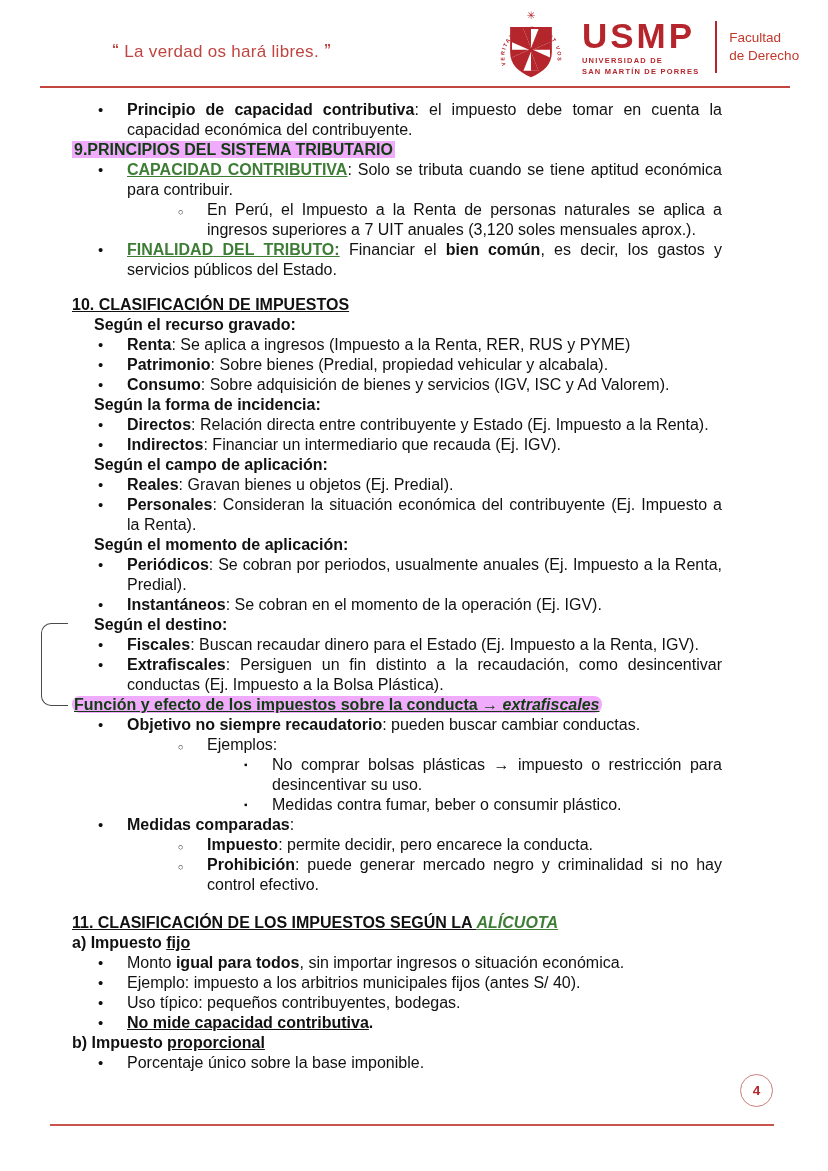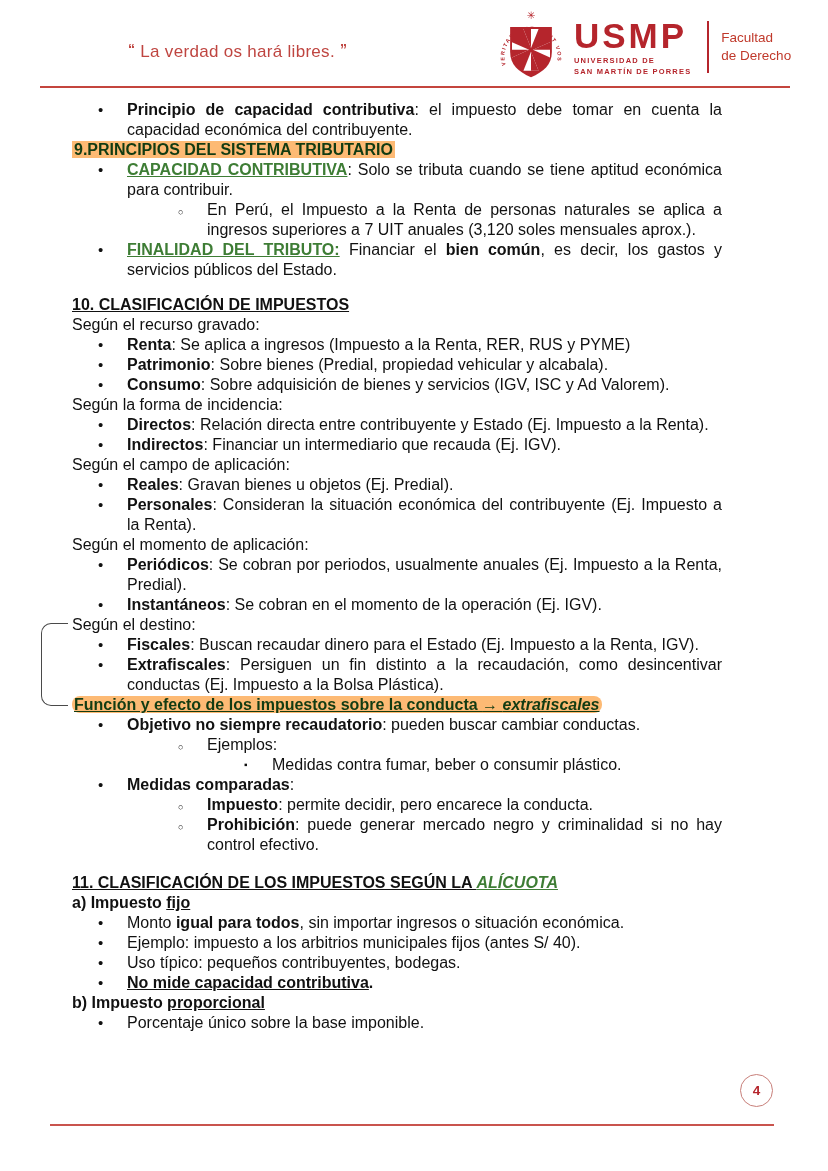--- a/index.html
+++ b/index.html
@@ -2,48 +2,48 @@
 <html><head>
 <meta charset="utf-8">
 <style>
   html,body{margin:0;padding:0;}
   body{
     width:828px;height:1171px;position:relative;background:#ffffff;
     font-family:"Liberation Sans", sans-serif;color:#111;overflow:hidden;
   }
   
   .hdr-quote{
-    position:absolute;left:112px;top:42px;color:#bf4540;font-size:17px;letter-spacing:.3px;margin-left:16px;
+    position:absolute;left:112px;top:42px;color:#bf4540;font-size:17px;letter-spacing:.3px;
   }
   .hdr-quote .qmark{font-weight:bold;font-size:14px;position:relative;top:-3px;}
   .logo-block{position:absolute;left:500px;top:10px;display:flex;align-items:center;}
   .shield-wrap{width:62px;height:74px;}
-  .usmp-txt{margin-left:12px;color:#b5252c;}
+  .usmp-txt{margin-left:20px;color:#b5252c;}
   .usmp-acronym{font-size:35px;font-weight:bold;letter-spacing:3px;line-height:36px;}
   .usmp-sub{font-size:7.5px;font-weight:bold;letter-spacing:1.2px;line-height:9px;margin-top:2px;}
   .hdr-divider{width:2px;height:52px;background:#b5252c;margin:0 12px 0 16px;}
   .faculty{color:#c0392b;font-size:13.5px;line-height:18px;}
   .hdr-rule{position:absolute;top:86px;left:40px;width:750px;height:2px;background:#c4453e;}
   
   .content{
     position:absolute;top:100px;left:72px;width:650px;
     font-size:16px;line-height:20px;text-align:justify;
   }
   .spacer-a{height:15px;}
   .spacer-b{height:18px;}
   b,.bold{font-weight:bold;}
   .h-black{font-weight:bold;text-decoration:underline;}
   .h-green-it{font-weight:bold;font-style:italic;color:#3e7d35;text-decoration:underline;}
   .green-lead{color:#3e7d35;font-weight:bold;text-decoration:underline;}
   .hl{
-    display:inline;background:#fdba74;color:#123b12;font-weight:bold;
+    display:inline;background:#f0abfc;color:#123b12;font-weight:bold;
     padding:0 2px;
   }
   .hl-underline{text-decoration:underline;border-radius:8px;}
-  .group-label{font-weight:normal;}
+  .group-label{font-weight:bold;margin-left:22px;}
   .li{position:relative;}
   .li1{padding-left:55px;}
   .li1::before{content:"\2022";position:absolute;left:26px;top:0;font-size:15px;}
   .li2{padding-left:135px;}
   .li2::before{content:"\25CB";position:absolute;left:106px;top:2px;font-size:9px;}
   .li3{padding-left:200px;}
   .li3::before{content:"\25AA";position:absolute;left:172px;top:0;font-size:10px;}
   .u{text-decoration:underline;}
   
   .bracket-scope{position:relative;}
@@ -132,20 +132,21 @@
   <div class="bracket-scope">
     <div class="bracket"></div>
     <div class="group-label">Según el destino:</div>
     <div class="li li1"><span class="bold">Fiscales</span><span>: Buscan recaudar dinero para el Estado (Ej. Impuesto a la Renta, IGV).</span></div>
     <div class="li li1"><span class="bold">Extrafiscales</span><span>: Persiguen un fin distinto a la recaudación, como desincentivar conductas (Ej. Impuesto a la Bolsa Plástica).</span></div>
     <div><span class="hl hl-underline"><span>Función y efecto de los impuestos sobre la conducta </span><span>→ </span><i>extrafiscales</i></span></div>
   </div>
 
   <div class="li li1"><span class="bold">Objetivo no siempre recaudatorio</span><span>: pueden buscar cambiar conductas.</span></div>
   <div class="li li2"><span>Ejemplos:</span></div>
+  <div class="li li3"><span>No comprar bolsas plásticas → impuesto o restricción para desincentivar su uso.</span></div>
   <div class="li li3"><span>Medidas contra fumar, beber o consumir plástico.</span></div>
   <div class="li li1"><span class="bold">Medidas comparadas</span><span>:</span></div>
   <div class="li li2"><span class="bold">Impuesto</span><span>: permite decidir, pero encarece la conducta.</span></div>
   <div class="li li2"><span class="bold">Prohibición</span><span>: puede generar mercado negro y criminalidad si no hay control efectivo.</span></div>
 
   <div class="spacer-b"></div>
 
   <div><span class="h-black">11. CLASIFICACIÓN DE LOS IMPUESTOS SEGÚN LA </span><span class="h-green-it">ALÍCUOTA</span></div>
 
   <div class="bold"><span>a) Impuesto </span><span class="u">fijo</span></div>

